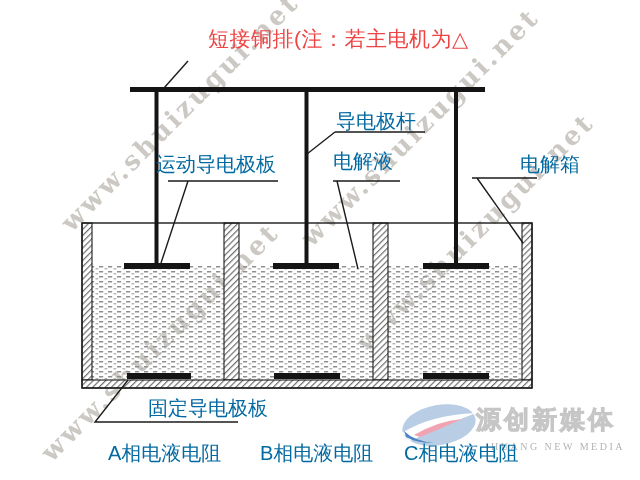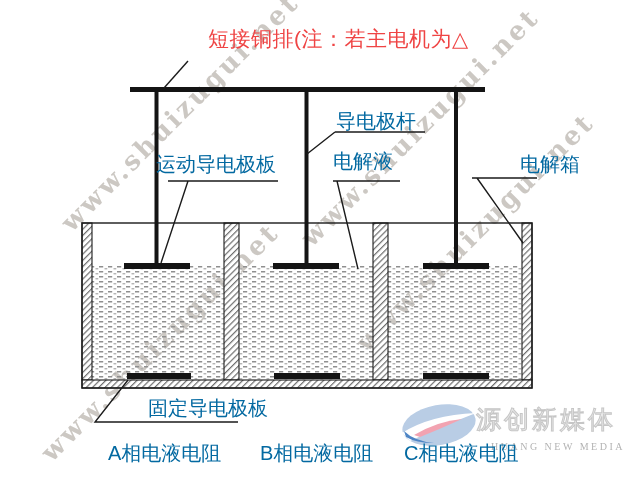--- a/index.html
+++ b/index.html
@@ -12,21 +12,21 @@
     font-family:"DejaVu Serif","Liberation Serif",serif;font-weight:bold;
     font-size:26px;letter-spacing:3px;color:#ccc8c3;
     transform:rotate(-45deg);z-index:1;user-select:none;
   }
   .diagram-svg{position:absolute;left:0;top:0;z-index:2;}
   .label{position:absolute;font-size:20px;white-space:nowrap;z-index:3;color:#0369a1;}
   .note-line{position:absolute;font-size:21px;white-space:nowrap;z-index:3;color:#ef4444;letter-spacing:0.5px;margin-left:25px;}
   .phase{font-size:20px;}
   .logo{position:absolute;left:396px;top:396px;width:232px;height:62px;z-index:2;}
   .logo-cn{
-    position:absolute;left:80px;top:7px;font-size:25px;font-weight:normal;letter-spacing:3px;
+    position:absolute;left:80px;top:7px;font-size:25px;font-weight:bold;letter-spacing:3px;
     color:#e9e9e9;-webkit-text-stroke:1px #c6c6c6;white-space:nowrap;
   }
   .logo-en{
     position:absolute;left:95px;top:45px;font-size:10px;letter-spacing:2.5px;
     font-family:"Liberation Serif","DejaVu Serif",serif;color:#b3b3b3;white-space:nowrap;
   }
   .logo-swoosh{position:absolute;left:4px;top:5px;}
 </style>
 </head>
 <body>

